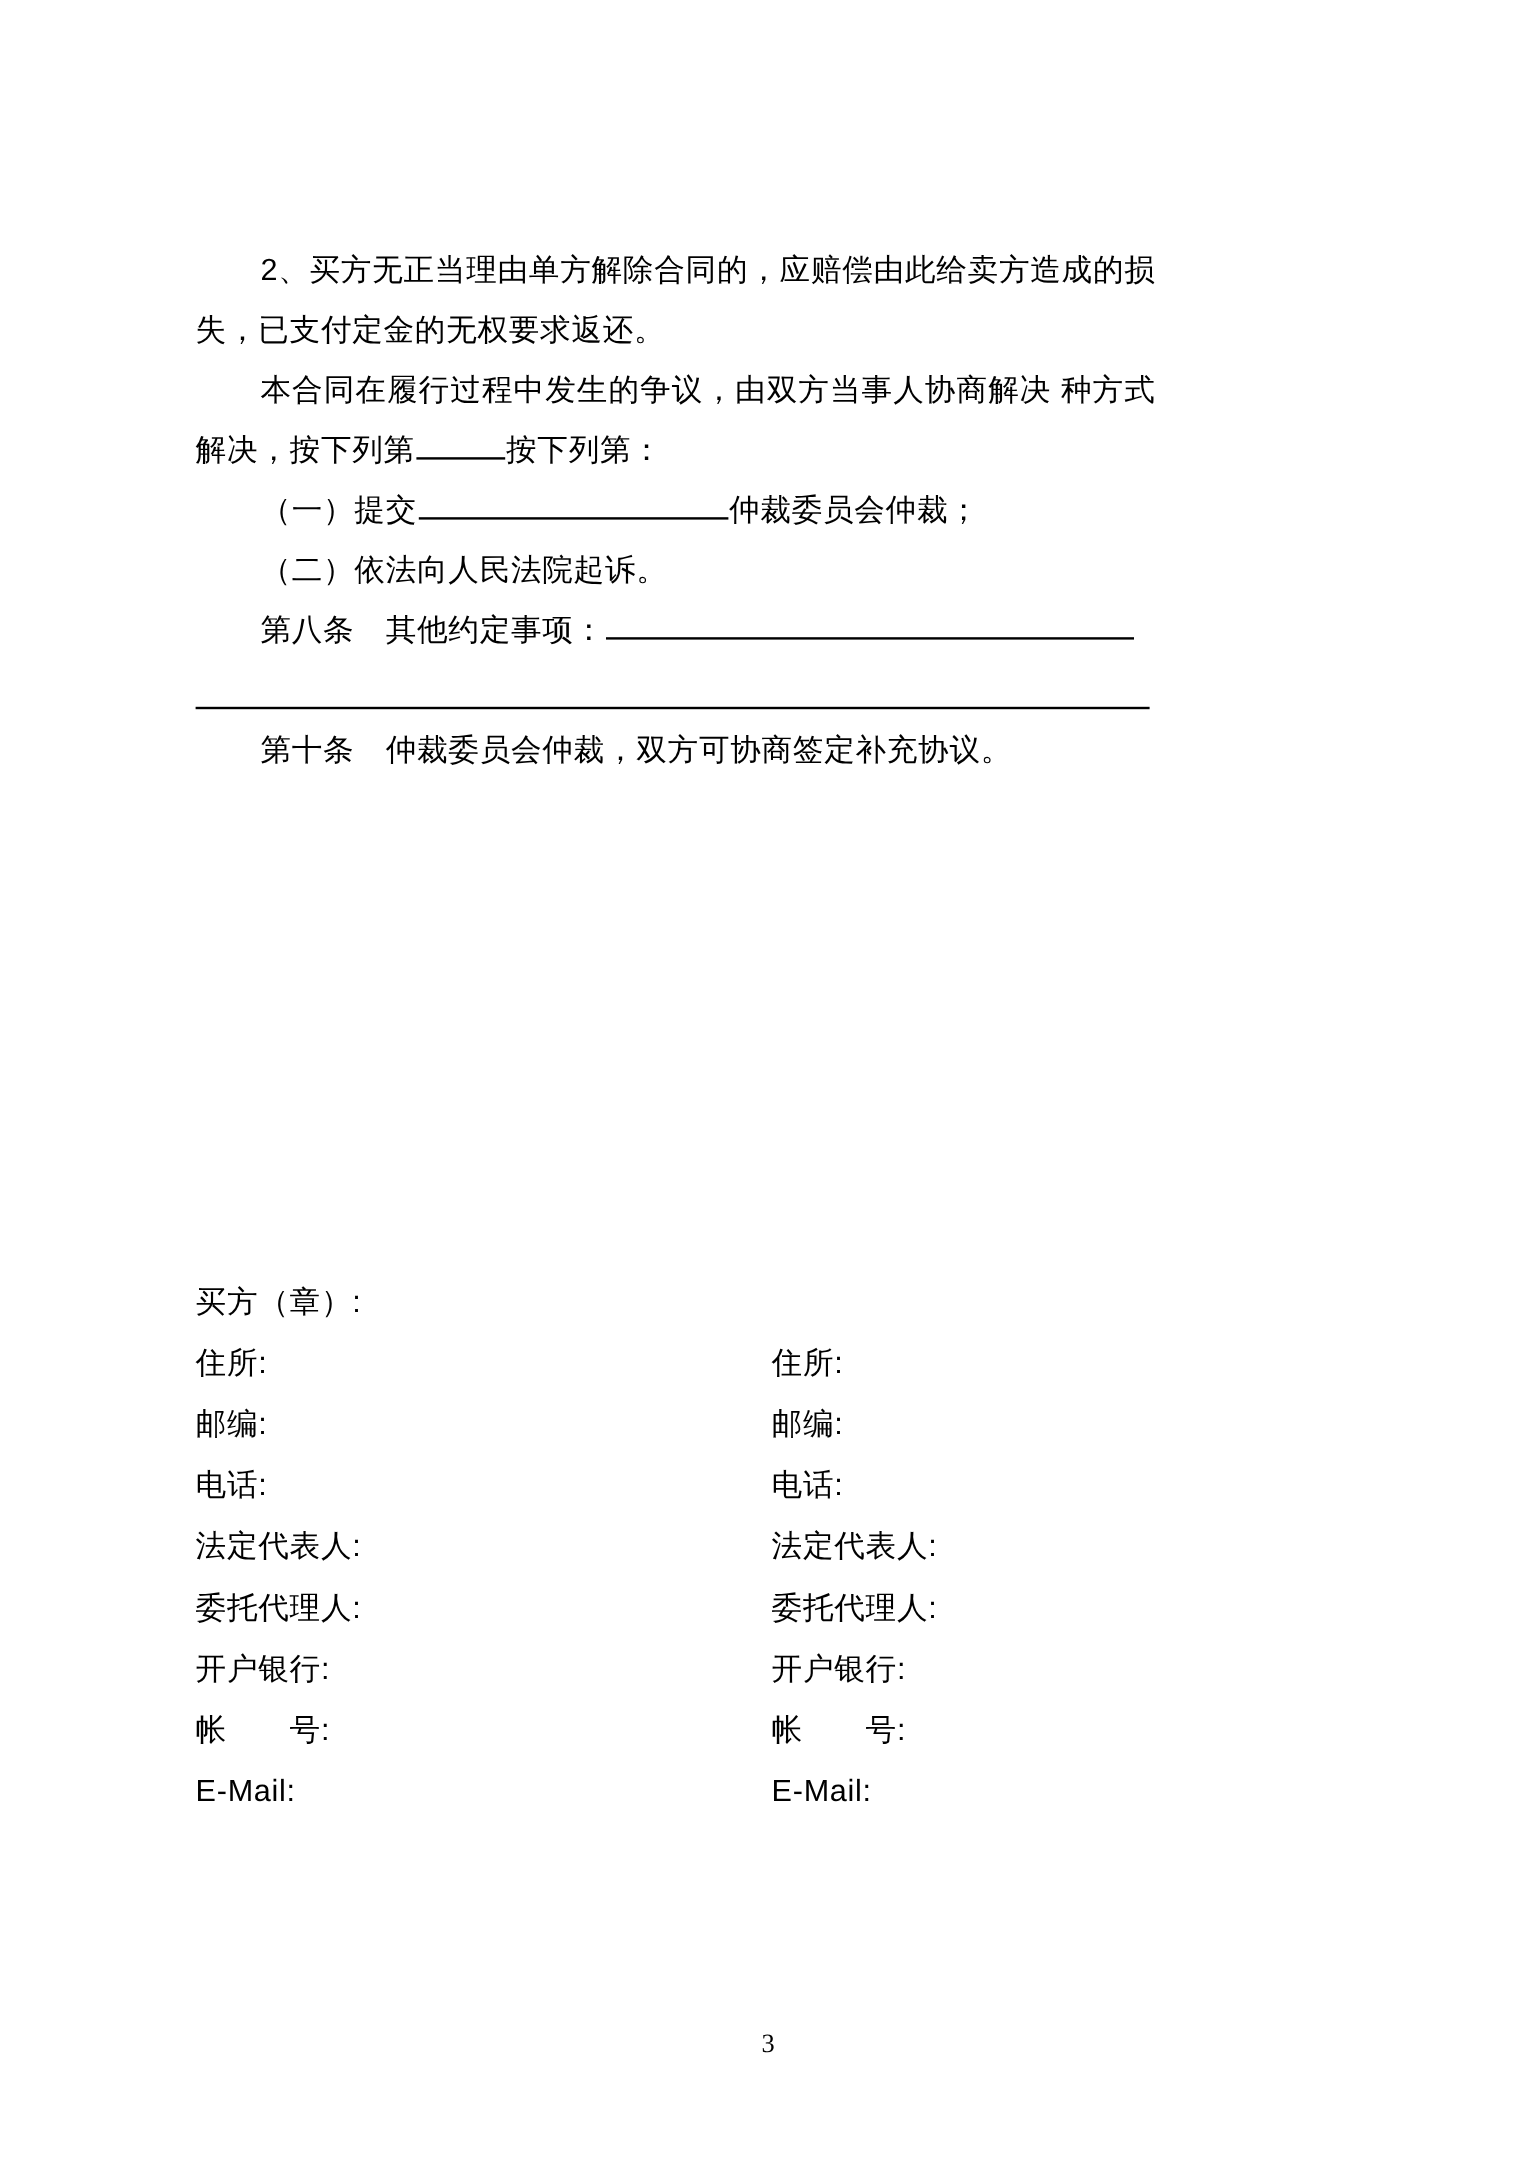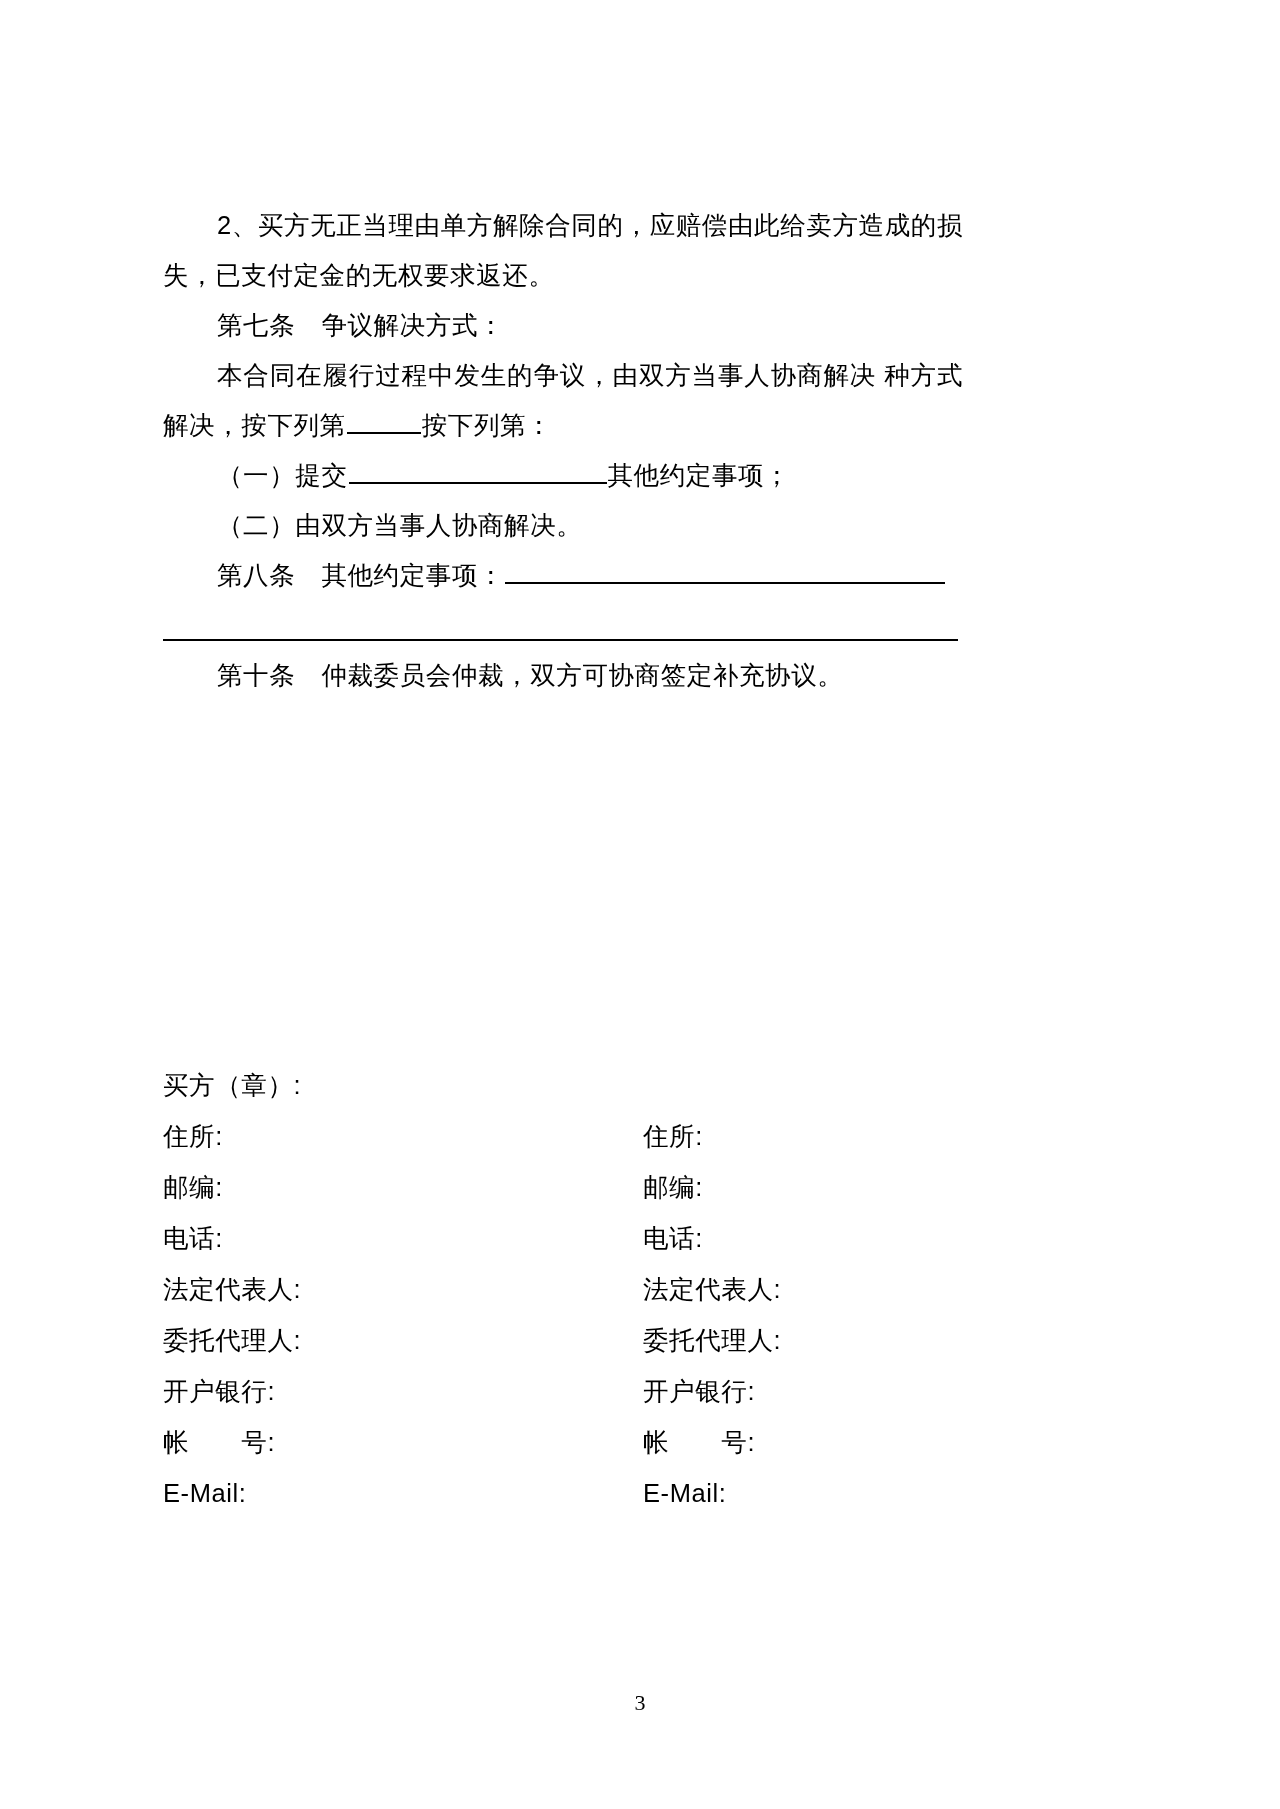--- a/index.html
+++ b/index.html
@@ -96,27 +96,26 @@
 </style>
 </head>
 <body>
 
 <div class="page">
 
   <div class="content">
 
     <p class="para indent">2、买方无正当理由单方解除合同的，应赔偿由此给卖方造成的损失，已支付定金的无权要求返还。</p>
 
-    <p class="para indent">第七条　争议解决方式：</p>
 
     <p class="para indent"><span>本合同在履行过程中发生的争议，由双方当事人协商解决 种方式解决，按下列第</span><span class="blank blank-sm"></span><span>按下列第：</span></p>
 
-    <p class="para indent"><span>（一）提交</span><span class="blank blank-md"></span><span>其他约定事项；</span></p>
+    <p class="para indent"><span>（一）提交</span><span class="blank blank-md"></span><span>仲裁委员会仲裁；</span></p>
 
-    <p class="para indent">（二）由双方当事人协商解决。</p>
+    <p class="para indent">（二）依法向人民法院起诉。</p>
 
     <p class="para indent"><span>第八条　其他约定事项：</span><span class="blank blank-lg"></span></p>
 
     <div class="rule-row">
       <div class="rule-full"></div>
     </div>
 
 
     <p class="para indent">第十条　仲裁委员会仲裁，双方可协商签定补充协议。</p>
 

